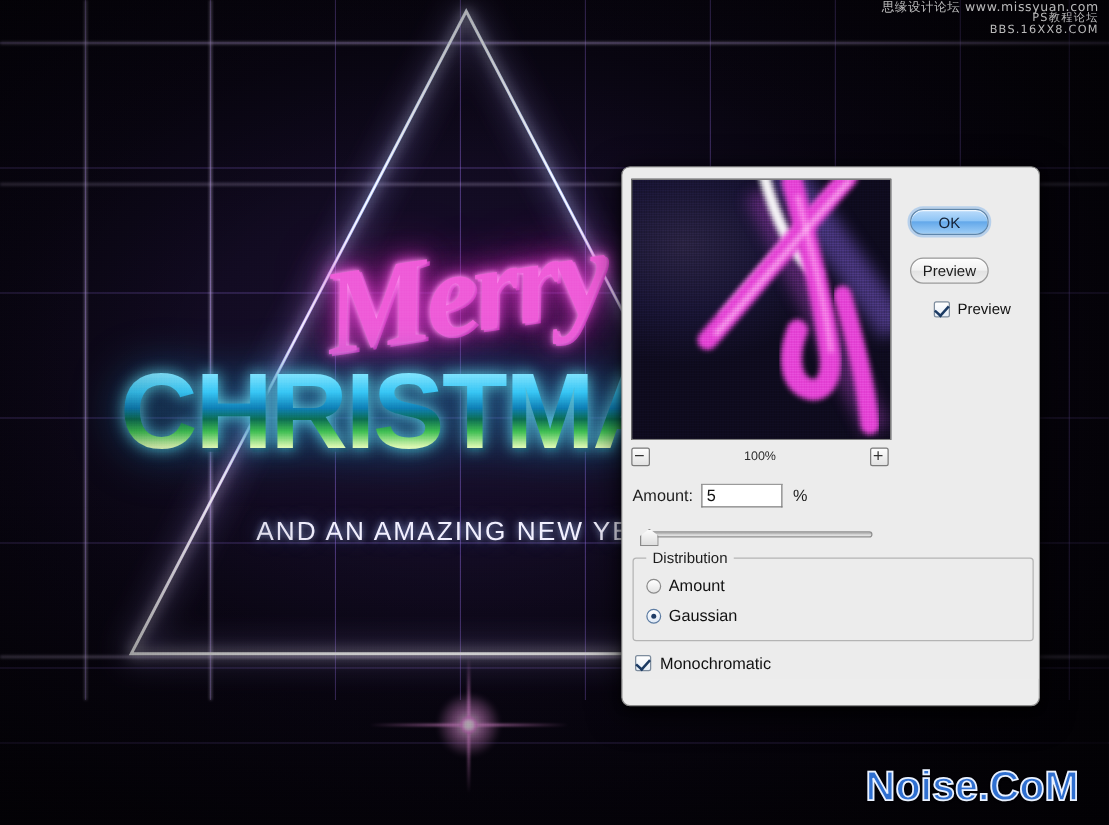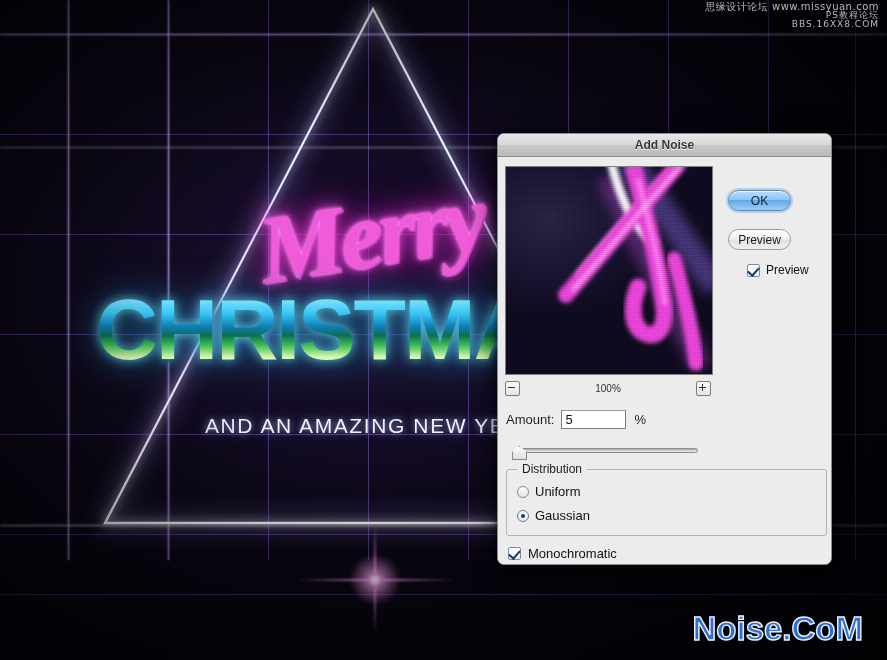--- a/index.html
+++ b/index.html
@@ -340,23 +340,20 @@
     <div class="cn"><span>思缘设计论坛  www.missyuan.com</span></div>
     <div class="l2"><span>PS教程论坛</span></div>
     <div class="l2"><span>BBS.16XX8.COM</span></div>
   </div>
 
   <div class="wm-brand">Noise.CoM</div>
 </div>
 
 <div id="dialog">
 
-  <div class="titlebar">
-    <span class="title">Add Noise</span>
-  </div>
 
   <div class="dlg-body">
 
     <div class="preview">
       <div class="pv-bg"></div>
       <svg width="206" height="207" viewBox="0 0 206 207" style="position:absolute;left:0;top:0">
         <defs>
           <filter id="pvBlurS" x="-30%" y="-30%" width="160%" height="160%">
               <feGaussianBlur stdDeviation="2.2"></feGaussianBlur>
             </filter>
@@ -395,21 +392,21 @@
     <div class="slider">
       <div class="track"></div>
       <div class="thumb"></div>
     </div>
 
     <div class="group">
       <span class="glabel">Distribution</span>
 
       <div class="radio-row" style="left:10px;top:14px">
         <span class="radio"></span>
-        <span class="rtext">Uniform</span>
+        <span class="rtext">Amount</span>
       </div>
 
       <div class="radio-row" style="left:10px;top:38px">
         <span class="radio on"></span>
         <span class="rtext">Gaussian</span>
       </div>
     </div>
 
     <div class="monorow">
       <span class="chk on"></span>

